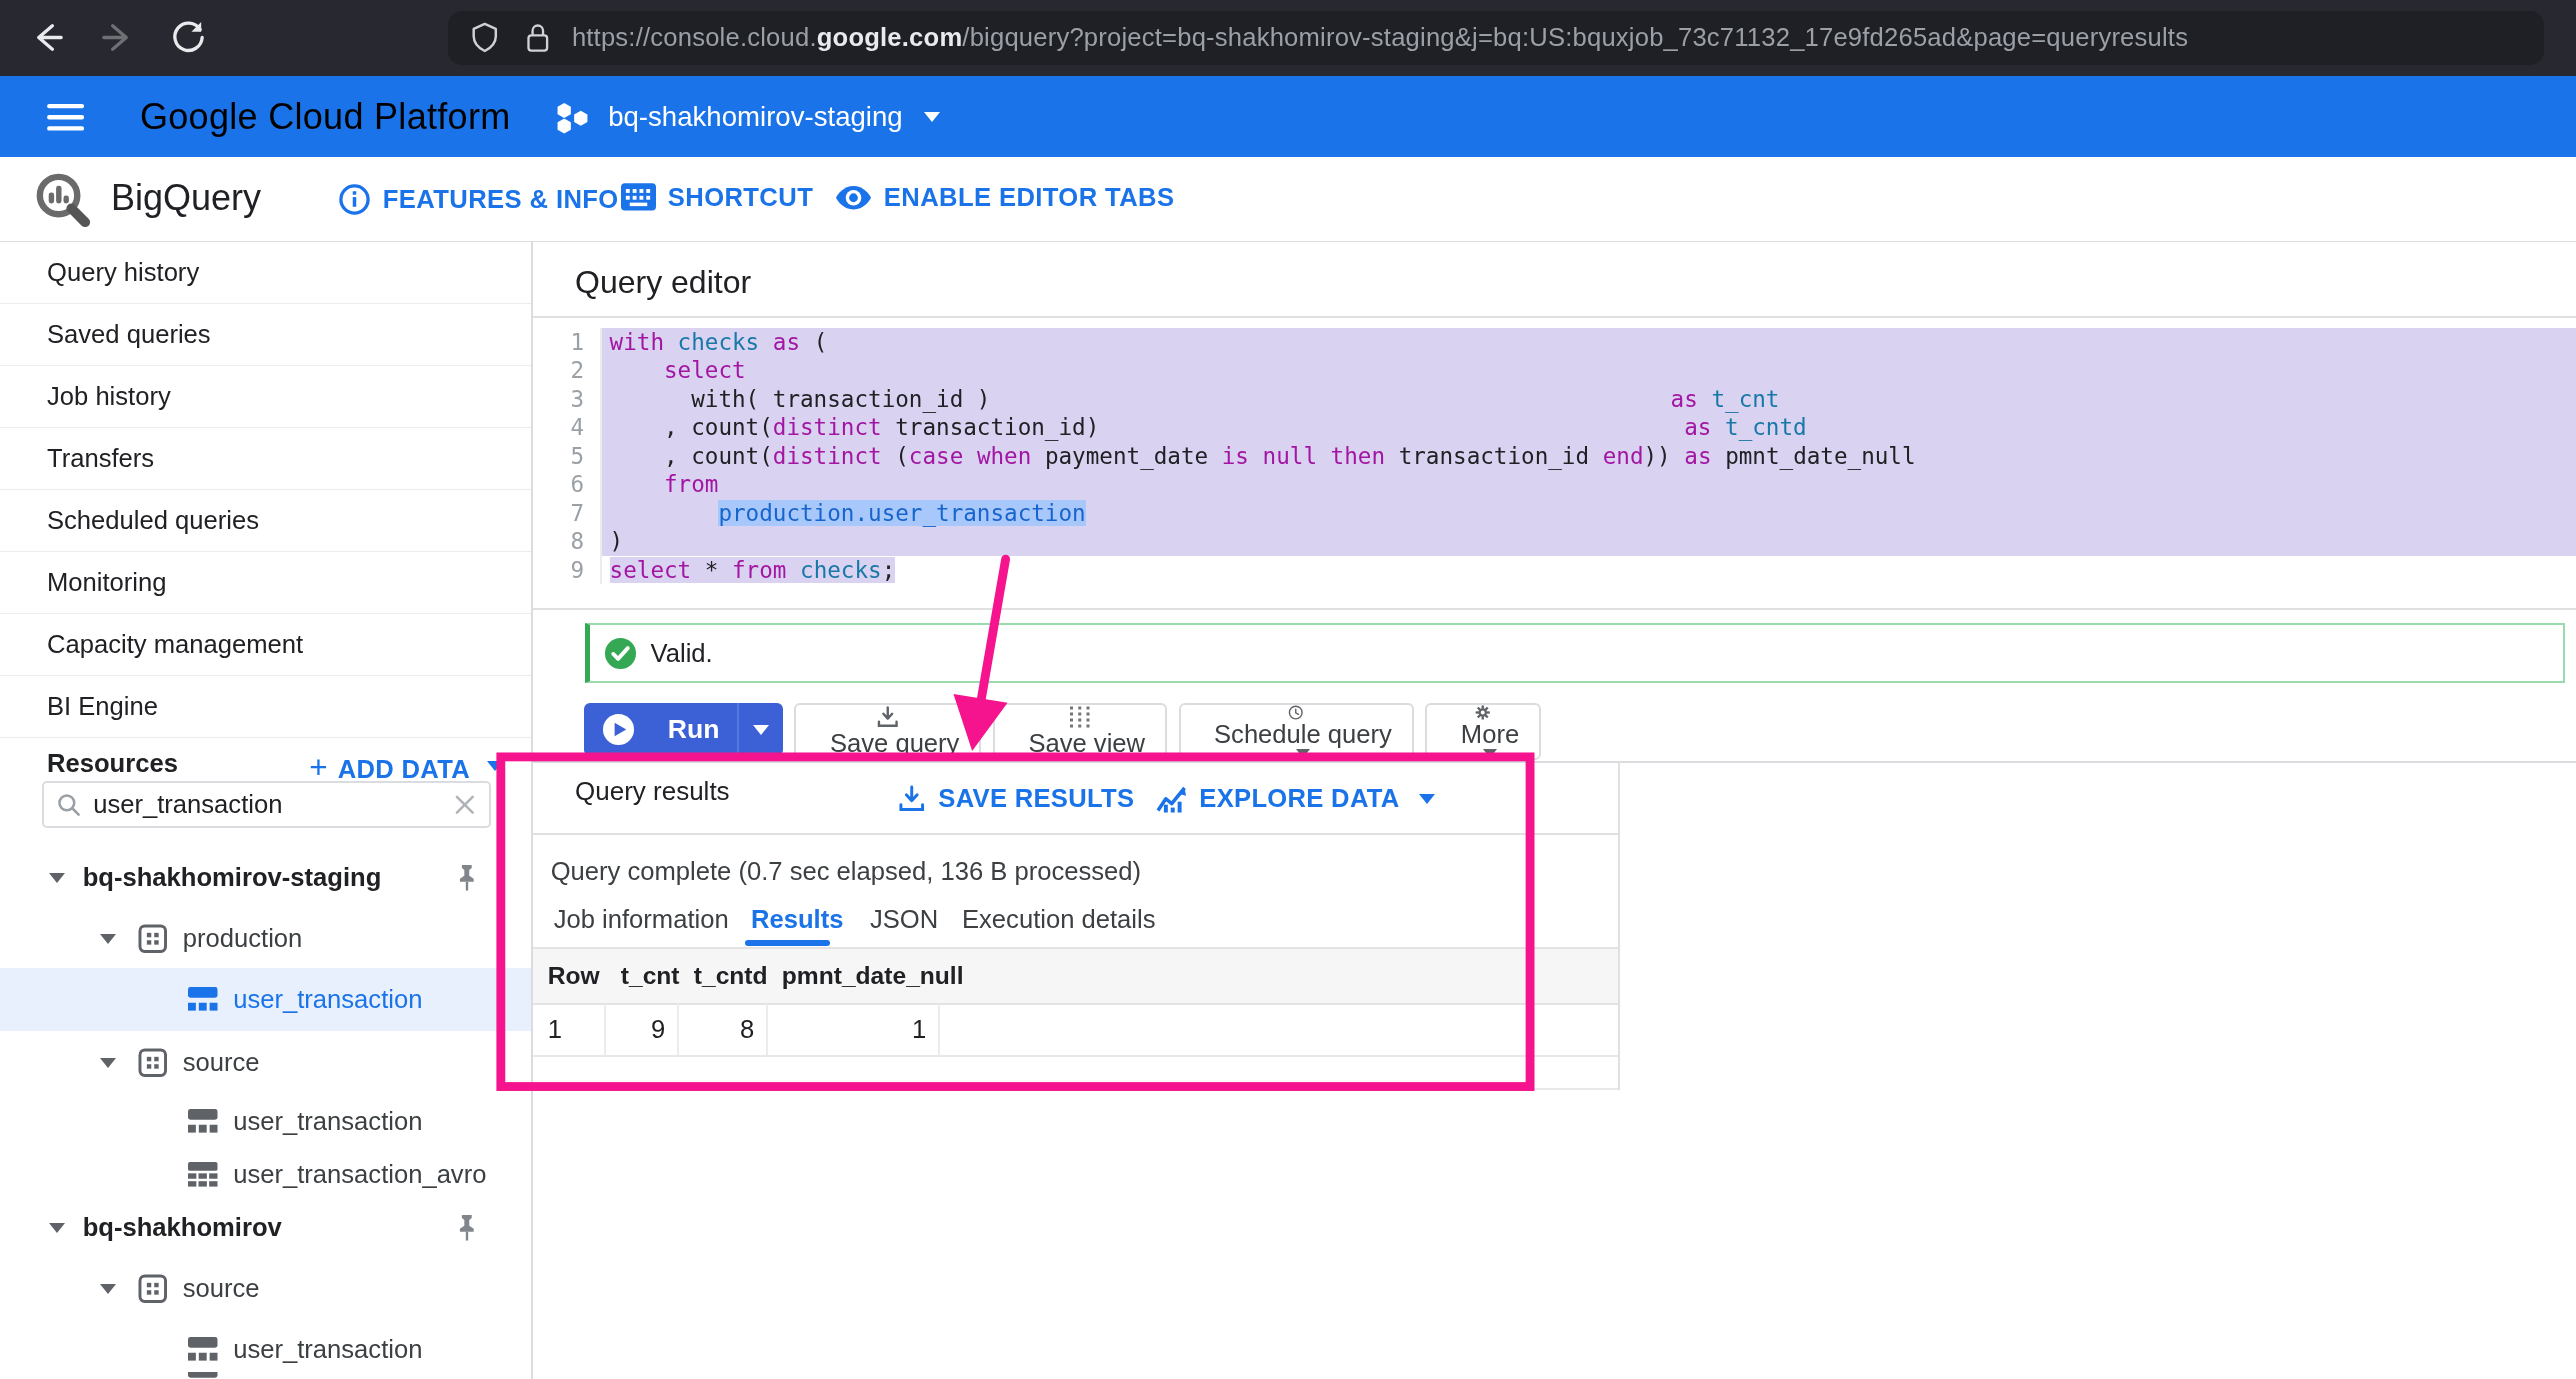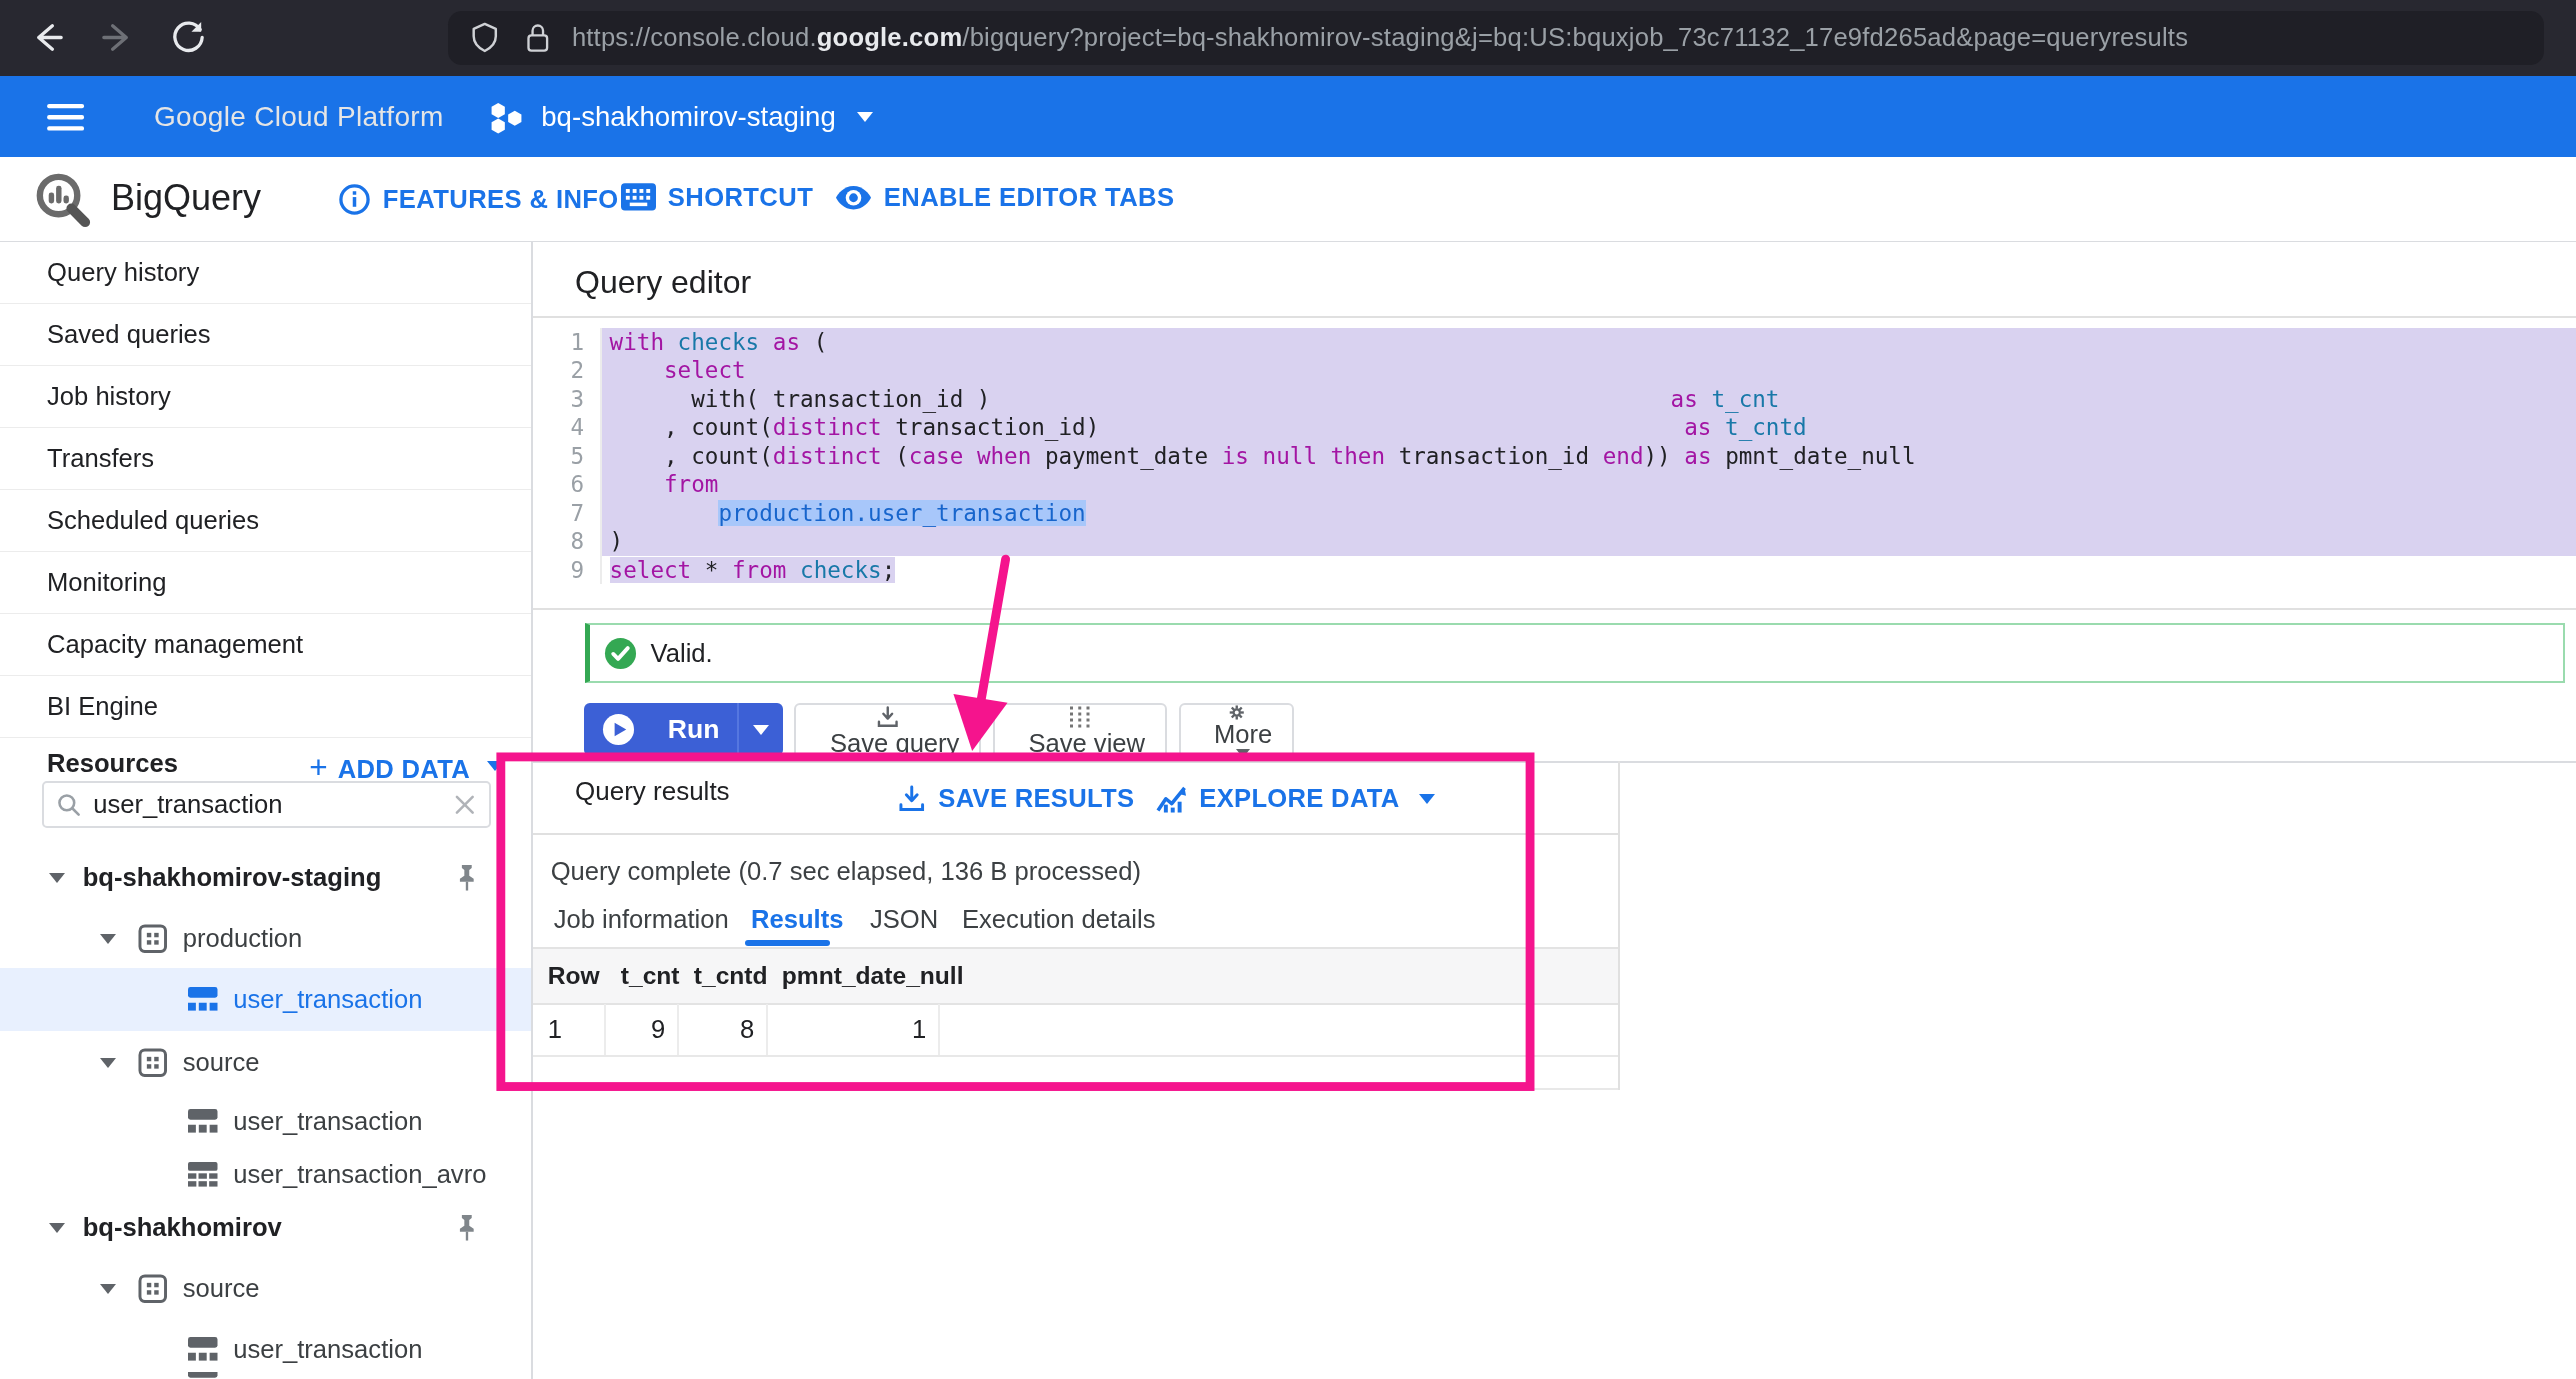--- a/index.html
+++ b/index.html
@@ -7,21 +7,21 @@
        font-family:"Liberation Sans",sans-serif;color:#202124;background:#fff;}
   .abs{position:absolute;}
   
   .browser-bar{position:absolute;left:0;top:0;width:2576px;height:76px;background:#282830;}
   .nav-ic{position:absolute;top:17.7px;width:39px;height:39px;}
   .url-pill{position:absolute;left:448px;top:10.8px;width:2096px;height:54px;background:#1f1f26;border-radius:13.8px;display:flex;align-items:center;}
   .url-text{font-size:25.6px;color:#9aa0a6;white-space:nowrap;letter-spacing:0.2px;}
   .url-text b{color:#e8eaed;font-weight:700;}
   
   .gcp-bar{position:absolute;left:0;top:76px;width:2576px;height:82px;background:#1a73e8;display:flex;align-items:center;}
-  .gcp-title{color:#e5e5e5;font-size:28px;margin-left:64px;letter-spacing:0.3px;}
+  .gcp-title{color:#000000;font-size:36px;margin-left:50px;letter-spacing:0.3px;}
   .proj-name{color:#fff;font-size:27.6px;margin-left:15.7px;}
   .caret{display:inline-block;width:0;height:0;border-left:8.9px solid transparent;border-right:8.9px solid transparent;border-top:10.8px solid #fff;}
   
   .bq-header{position:absolute;left:0;top:157px;width:2576px;height:85px;background:#fff;}
   .bq-title{position:absolute;left:111px;top:19.7px;font-size:36px;color:#202124;}
   .bq-nav{position:absolute;top:25.6px;display:flex;align-items:center;color:#1a73e8;font-weight:700;font-size:25.6px;letter-spacing:0.4px;}
   .hdr-divider{position:absolute;left:0;top:241px;width:2576px;height:2px;background:#dadce0;}
   .v-divider{position:absolute;left:531px;top:242px;width:2px;height:1137px;background:#dadce0;}
   
   .sidebar{position:absolute;left:0;top:242px;width:531px;height:1137px;background:#fff;}
@@ -363,20 +363,28 @@
               <rect x="24" y="18" width="4" height="4"></rect>
               <rect x="2" y="26" width="4" height="4"></rect>
               <rect x="13" y="26" width="4" height="4"></rect>
               <rect x="24" y="26" width="4" height="4"></rect>
             </g>
           </svg>
         <span class="blabel">Save view</span>
       </div>
       <div class="btn">
         <svg width="31.5" height="31.5" viewBox="0 0 32 32">
+            <circle cx="16" cy="16" r="13.5" stroke="#5f6368" stroke-width="3" fill="none"></circle>
+            <path d="M16 9 v8 l6 3" stroke="#5f6368" stroke-width="3" fill="none" stroke-linecap="round" stroke-linejoin="round"></path>
+          </svg>
+        <span class="blabel">Schedule query</span>
+        <span class="bcaret"></span>
+      </div>
+      <div class="btn">
+        <svg width="31.5" height="31.5" viewBox="0 0 32 32">
             <g fill="#5f6368">
               <circle cx="16" cy="16" r="9"></circle>
               <g>
                 <rect x="13.5" y="1" width="5" height="7"></rect>
                 <rect x="13.5" y="24" width="5" height="7"></rect>
                 <rect x="1" y="13.5" width="7" height="5"></rect>
                 <rect x="24" y="13.5" width="7" height="5"></rect>
                 <rect x="13.5" y="1" width="5" height="7" transform="rotate(45 16 16)"></rect>
                 <rect x="13.5" y="24" width="5" height="7" transform="rotate(45 16 16)"></rect>
                 <rect x="1" y="13.5" width="7" height="5" transform="rotate(45 16 16)"></rect>

